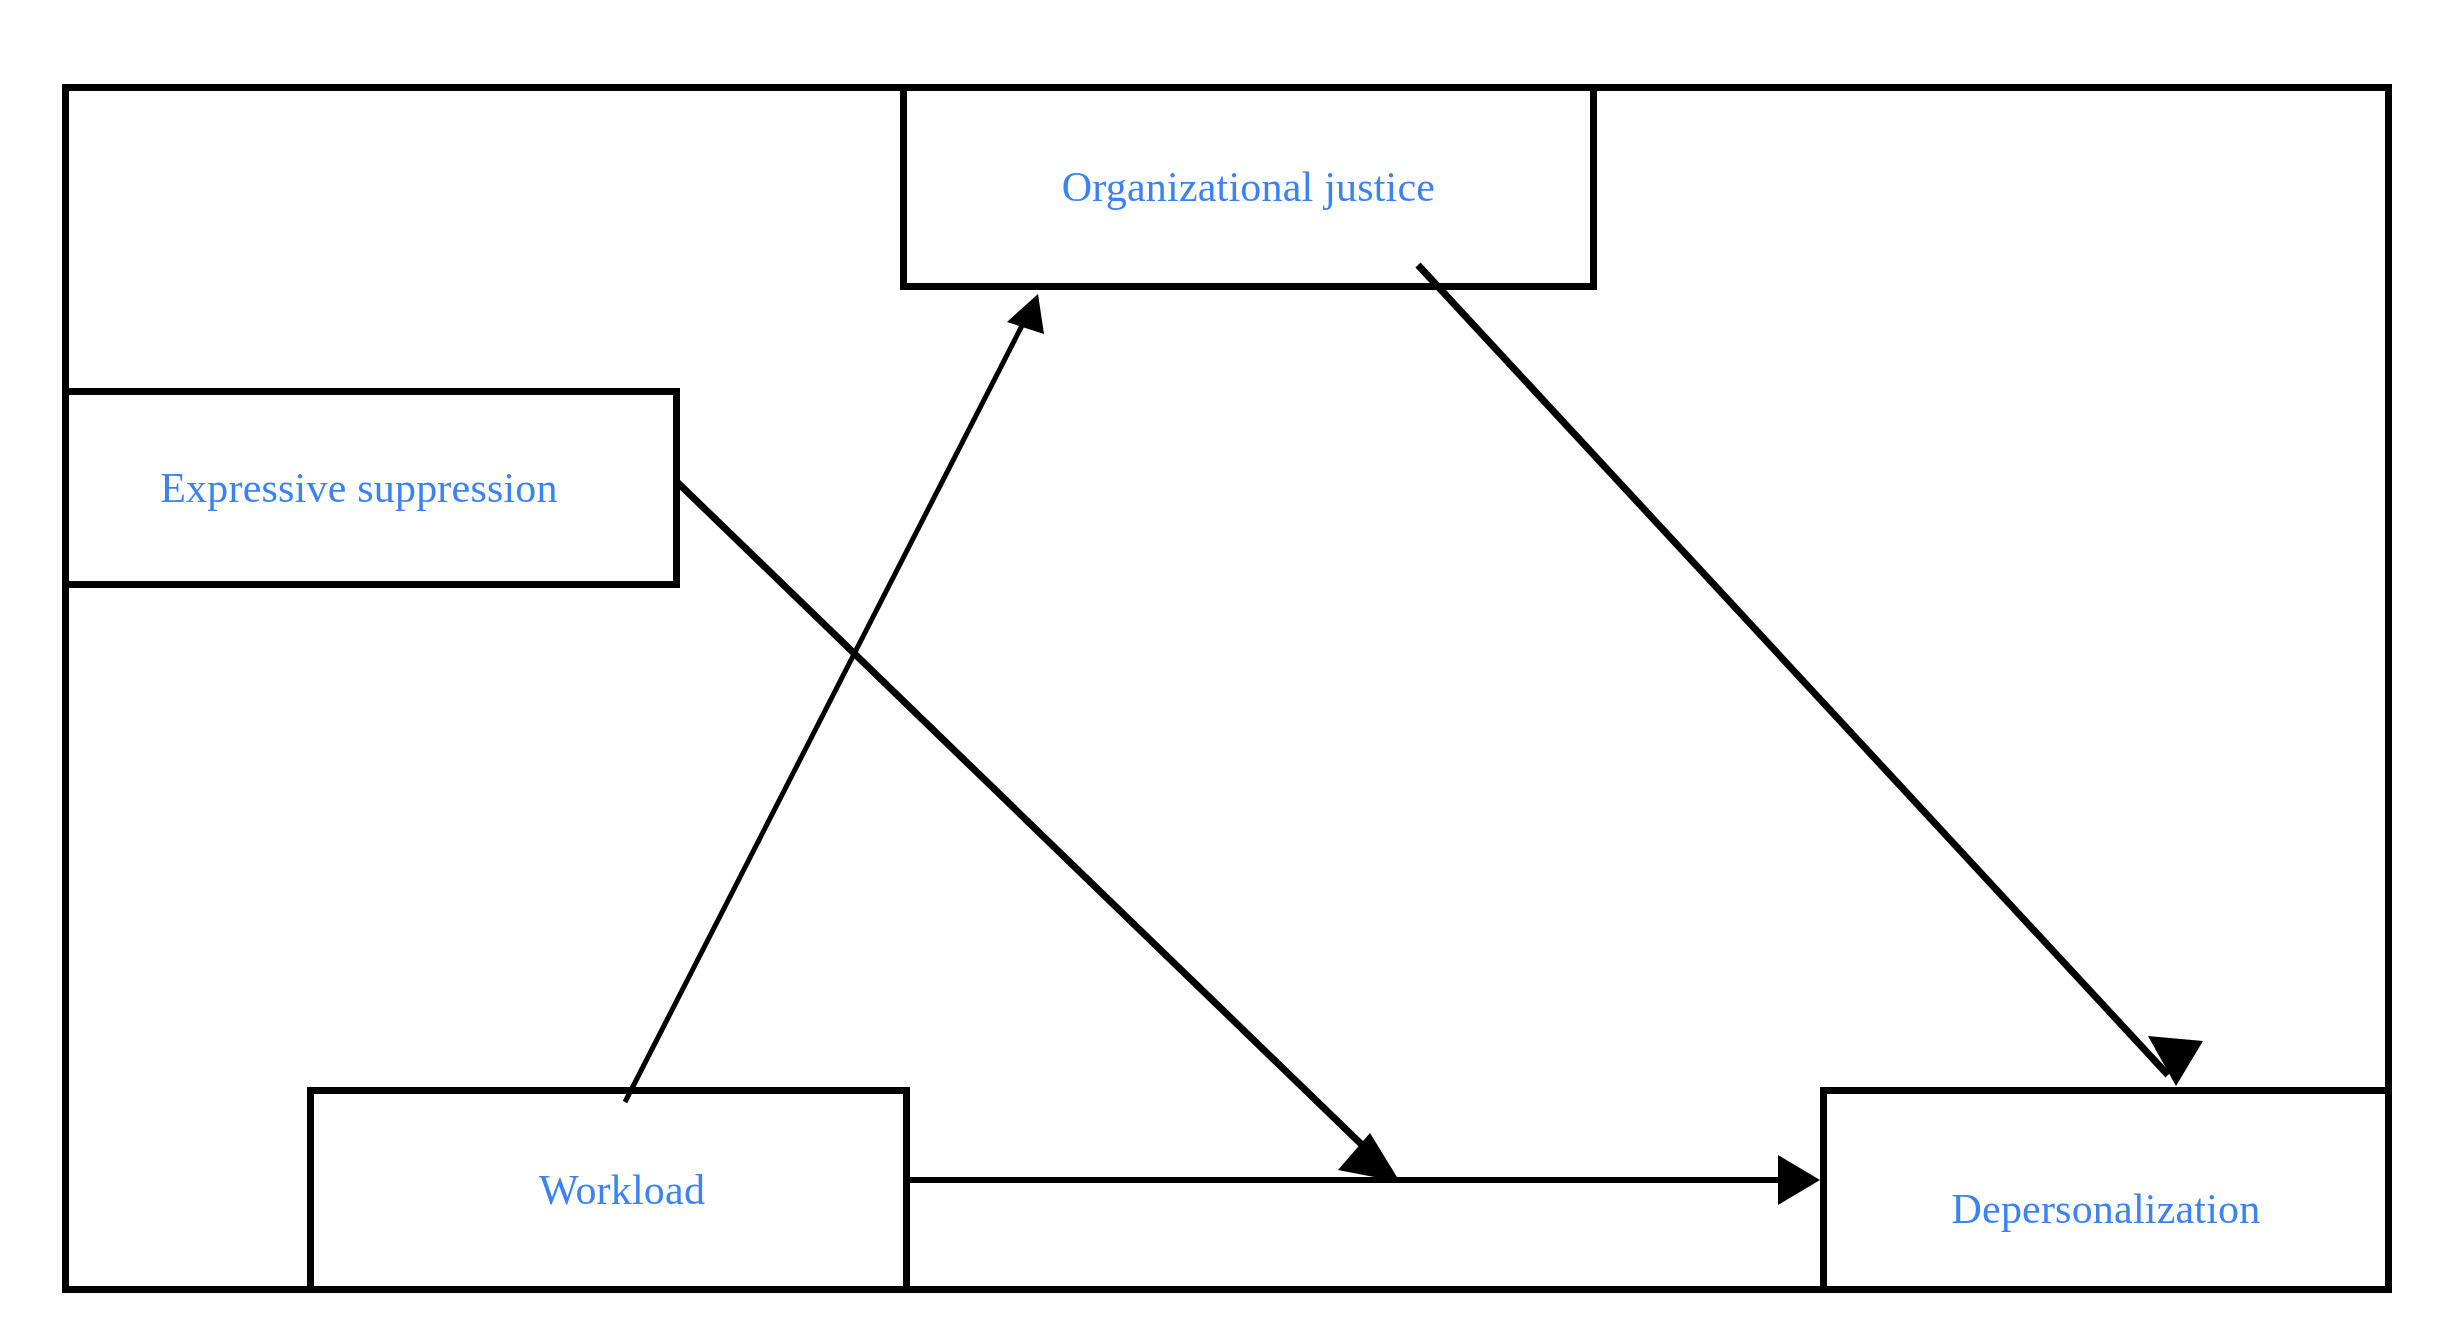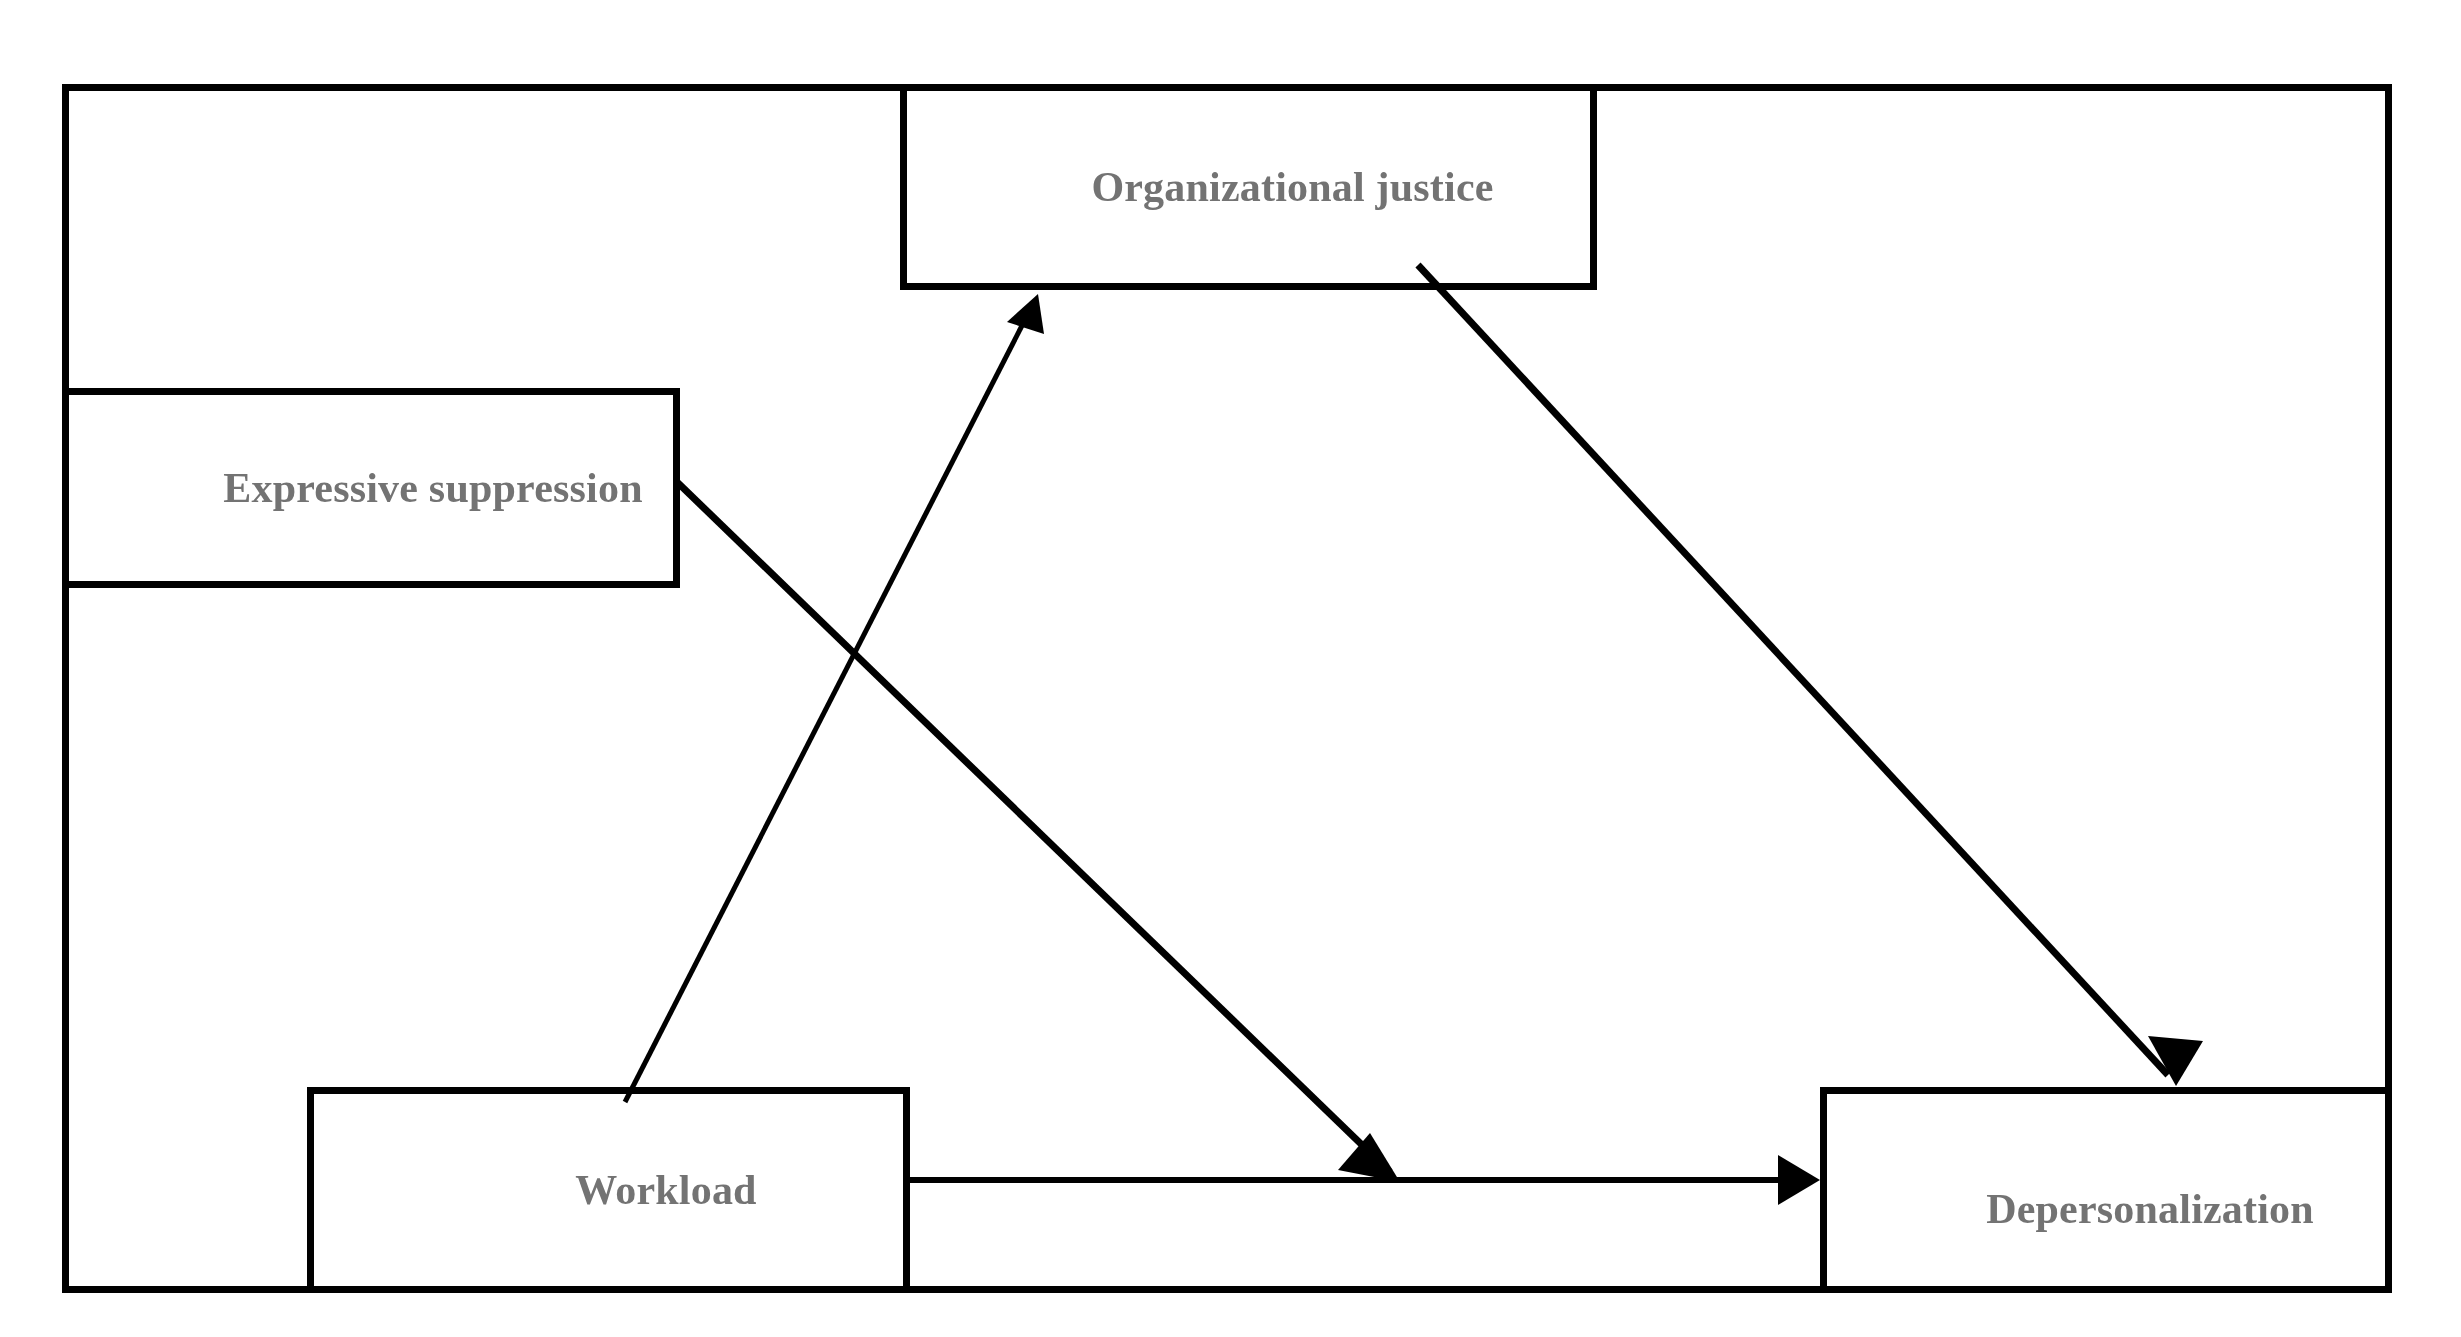--- a/index.html
+++ b/index.html
@@ -21,32 +21,31 @@
     top: 0;
     width: 2461px;
     height: 1337px;
   }
   .node-label {
     position: absolute;
     display: flex;
     align-items: center;
     justify-content: center;
     text-align: center;
-    color: #737373;
+    color: #3b82f6;
     font-family: "Liberation Serif", "DejaVu Serif", serif;
     font-size: 42px;
-    font-weight: 700;
+    font-weight: 400;
     letter-spacing: 0.2px;
     line-height: 1.15;
     pointer-events: none;
     user-select: none;
-    margin-left: 44px;
   }
   #node-organizational-justice { left: 900px; top: 84px;  width: 697px; height: 206px; }
-  #node-expressive-suppression { left: 80px;  top: 388px; width: 618px; height: 200px; }
+  #node-expressive-suppression { left: 50px;  top: 388px; width: 618px; height: 200px; }
   #node-workload              { left: 298px; top: 1087px; width: 592px; height: 206px; padding-left: 28px; }
   #node-depersonalization     { left: 1820px; top: 1087px; width: 572px; height: 244px; }
 </style>
 </head>
 <body>
 
 <div id="canvas">
 
   <svg id="diagram-svg" viewBox="0 0 2461 1337" xmlns="http://www.w3.org/2000/svg">
 

